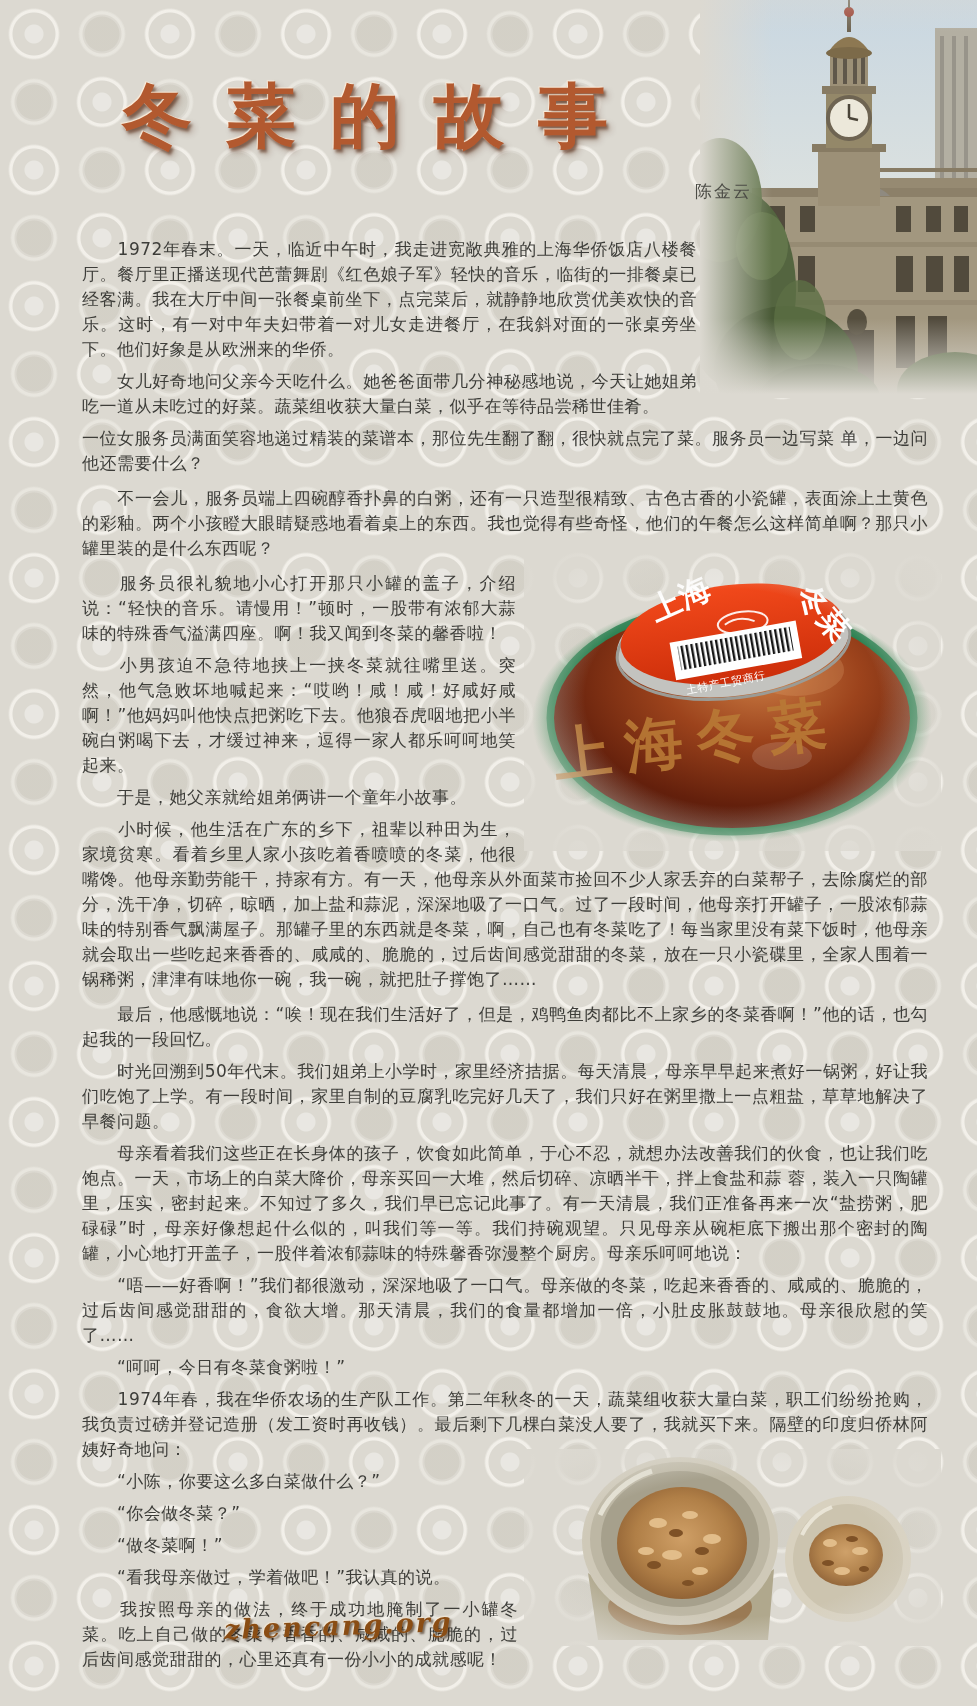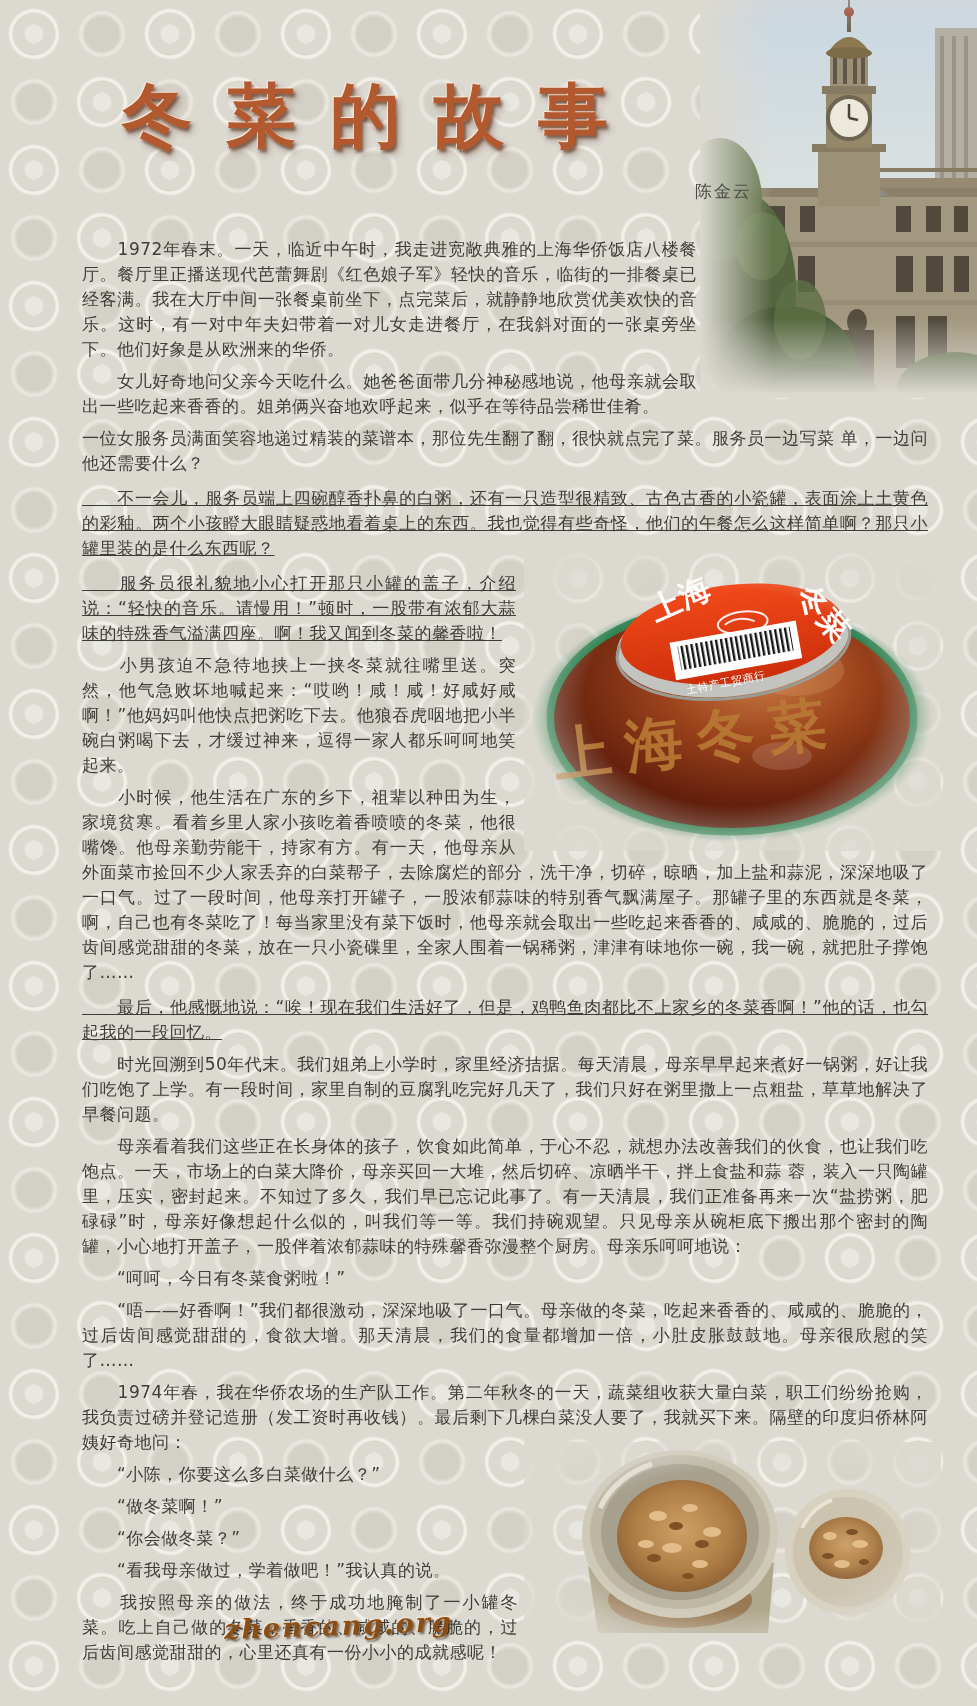--- a/index.html
+++ b/index.html
@@ -70,21 +70,21 @@
     margin-top:34px;
     padding:0 42px 0 75px;
     font-size:17px;
     line-height:25px;
     letter-spacing:.5px;
     color:#3d3d39;
     text-align:justify;
     z-index:2;
   }
   .content p{margin:7px;}
-  .gap-s{margin-top:10px !important;text-decoration:underline;}
+  .gap-s{margin-top:10px !important;}
   .gap-l{margin-top:26px !important;}
   .spacer-building{float:right;width:238px;height:172px;}
   .date-line{
     clear:both;
     margin-top:40px;
     text-align:center;
     padding-right:268px;
     font-size:17px;
     color:#3d3d39;
     letter-spacing:1px;
@@ -186,21 +186,21 @@
   <div class="header">
     <div class="title">冬菜的故事</div>
     <div class="author">陈金云</div>
   </div>
 
   <div class="content">
     <div class="spacer-building"></div>
 
     <div>
         <p>　　1972年春末。一天，临近中午时，我走进宽敞典雅的上海华侨饭店八楼餐厅。餐厅里正播送现代芭蕾舞剧《红色娘子军》轻快的音乐，临街的一排餐桌已经客满。我在大厅中间一张餐桌前坐下，点完菜后，就静静地欣赏优美欢快的音乐。这时，有一对中年夫妇带着一对儿女走进餐厅，在我斜对面的一张桌旁坐下。他们好象是从欧洲来的华侨。</p>
-        <p>　　女儿好奇地问父亲今天吃什么。她爸爸面带几分神秘感地说，他母亲就会取出一些吃起来香香的。姐弟俩兴奋地欢呼起来，似乎在等待品尝稀世佳肴。</p>
+        <p>　　女儿好奇地问父亲今天吃什么。她爸爸面带几分神秘感地说，今天让她姐弟吃一道从未吃过的好菜。蔬菜组收获大量白菜，似乎在等待品尝稀世佳肴。</p>
         <p>一位女服务员满面笑容地递过精装的菜谱本，那位先生翻了翻，很快就点完了菜。服务员一边写菜 单，一边问他还需要什么？</p>
         <p class="gap-s">　　不一会儿，服务员端上四碗醇香扑鼻的白粥，还有一只造型很精致、古色古香的小瓷罐，表面涂上土黄色的彩釉。两个小孩瞪大眼睛疑惑地看着桌上的东西。我也觉得有些奇怪，他们的午餐怎么这样简单啊？那只小罐里装的是什么东西呢？</p>
       </div>
 
     <div class="photo float-photo jar-photo">
       <svg width="405" height="295" viewBox="0 0 405 295">
         <defs>
           <radialGradient id="jarBody" cx="58%" cy="32%" r="80%">
             <stop offset="0" stop-color="#c97a42"></stop>
               <stop offset=".35" stop-color="#9c431c"></stop>
@@ -247,26 +247,27 @@
           </g>
           <text x="150" y="138" font-family="DejaVu Sans, sans-serif" font-size="11" fill="#ffffff" transform="rotate(-4 150 138)">土特产工贸商行</text>
         </g>
       </svg>
       <div class="vignette"></div>
     </div>
 
     <div>
         <p class="gap-s">　　服务员很礼貌地小心打开那只小罐的盖子，介绍说：“轻快的音乐。请慢用！”顿时，一股带有浓郁大蒜味的特殊香气溢满四座。啊！我又闻到冬菜的馨香啦！</p>
         <p>　　小男孩迫不急待地挟上一挟冬菜就往嘴里送。突然，他气急败坏地喊起来：“哎哟！咸！咸！好咸好咸啊！”他妈妈叫他快点把粥吃下去。他狼吞虎咽地把小半碗白粥喝下去，才缓过神来，逗得一家人都乐呵呵地笑起来。</p>
+        <p>　　于是，她父亲就给姐弟俩讲一个童年小故事。</p>
         <p>　　小时候，他生活在广东的乡下，祖辈以种田为生，家境贫寒。看着乡里人家小孩吃着香喷喷的冬菜，他很嘴馋。他母亲勤劳能干，持家有方。有一天，他母亲从外面菜市捡回不少人家丢弃的白菜帮子，去除腐烂的部分，洗干净，切碎，晾晒，加上盐和蒜泥，深深地吸了一口气。过了一段时间，他母亲打开罐子，一股浓郁蒜味的特别香气飘满屋子。那罐子里的东西就是冬菜，啊，自己也有冬菜吃了！每当家里没有菜下饭时，他母亲就会取出一些吃起来香香的、咸咸的、脆脆的，过后齿间感觉甜甜的冬菜，放在一只小瓷碟里，全家人围着一锅稀粥，津津有味地你一碗，我一碗，就把肚子撑饱了……</p>
         <p class="gap-s">　　最后，他感慨地说：“唉！现在我们生活好了，但是，鸡鸭鱼肉都比不上家乡的冬菜香啊！”他的话，也勾起我的一段回忆。</p>
         <p>　　时光回溯到50年代末。我们姐弟上小学时，家里经济拮据。每天清晨，母亲早早起来煮好一锅粥，好让我们吃饱了上学。有一段时间，家里自制的豆腐乳吃完好几天了，我们只好在粥里撒上一点粗盐，草草地解决了早餐问题。</p>
         <p>　　母亲看着我们这些正在长身体的孩子，饮食如此简单，于心不忍，就想办法改善我们的伙食，也让我们吃饱点。一天，市场上的白菜大降价，母亲买回一大堆，然后切碎、凉晒半干，拌上食盐和蒜 蓉，装入一只陶罐里，压实，密封起来。不知过了多久，我们早已忘记此事了。有一天清晨，我们正准备再来一次“盐捞粥，肥碌碌”时，母亲好像想起什么似的，叫我们等一等。我们持碗观望。只见母亲从碗柜底下搬出那个密封的陶罐，小心地打开盖子，一股伴着浓郁蒜味的特殊馨香弥漫整个厨房。母亲乐呵呵地说：</p>
+        <p>　　“唔——好香啊！”我们都很激动，深深地吸了一口气。母亲做的冬菜，吃起来香香的、咸咸的、脆脆的，过后齿间感觉甜甜的，食欲大增。那天清晨，我们的食量都增加一倍，小肚皮胀鼓鼓地。母亲很欣慰的笑了……</p>
         <p>　　“呵呵，今日有冬菜食粥啦！”</p>
-        <p>　　“唔——好香啊！”我们都很激动，深深地吸了一口气。母亲做的冬菜，吃起来香香的、咸咸的、脆脆的，过后齿间感觉甜甜的，食欲大增。那天清晨，我们的食量都增加一倍，小肚皮胀鼓鼓地。母亲很欣慰的笑了……</p>
         <p>　　1974年春，我在华侨农场的生产队工作。第二年秋冬的一天，蔬菜组收获大量白菜，职工们纷纷抢购，我负责过磅并登记造册（发工资时再收钱）。最后剩下几棵白菜没人要了，我就买下来。隔壁的印度归侨林阿姨好奇地问：</p>
       </div>
 
     <div class="photo float-photo bottom-photo">
       <svg width="405" height="185" viewBox="0 0 405 185">
         <defs>
           <radialGradient id="veg" cx="50%" cy="45%" r="60%">
             <stop offset="0" stop-color="#cf9f66"></stop>
               <stop offset=".6" stop-color="#b07f47"></stop>
               <stop offset="1" stop-color="#8a5c31"></stop>
@@ -310,22 +311,22 @@
             <ellipse cx="298" cy="108" rx="6" ry="3"></ellipse>
             <ellipse cx="334" cy="114" rx="5" ry="3"></ellipse>
           </g>
         <path d="M272,80 a55,55 0 0 1 30,-28" stroke="#f0ece0" stroke-width="4" fill="none" opacity=".8"></path>
       </svg>
       <div class="vignette"></div>
     </div>
 
     <div>
         <p>　　“小陈，你要这么多白菜做什么？”</p>
+        <p>　　“你会做冬菜？”</p>
         <p>　　“做冬菜啊！”</p>
-        <p>　　“你会做冬菜？”</p>
         <p>　　“看我母亲做过，学着做吧！”我认真的说。</p>
         <p>　　我按照母亲的做法，终于成功地腌制了一小罐冬菜。吃上自己做的冬菜，香香的、咸咸的、脆脆的，过后齿间感觉甜甜的，心里还真有一份小小的成就感呢！</p>
       </div>
 
     <div class="date-line">(2011-01)</div>
   </div>
 
   <div class="watermark">zhencang.org</div>
 
 </div>

